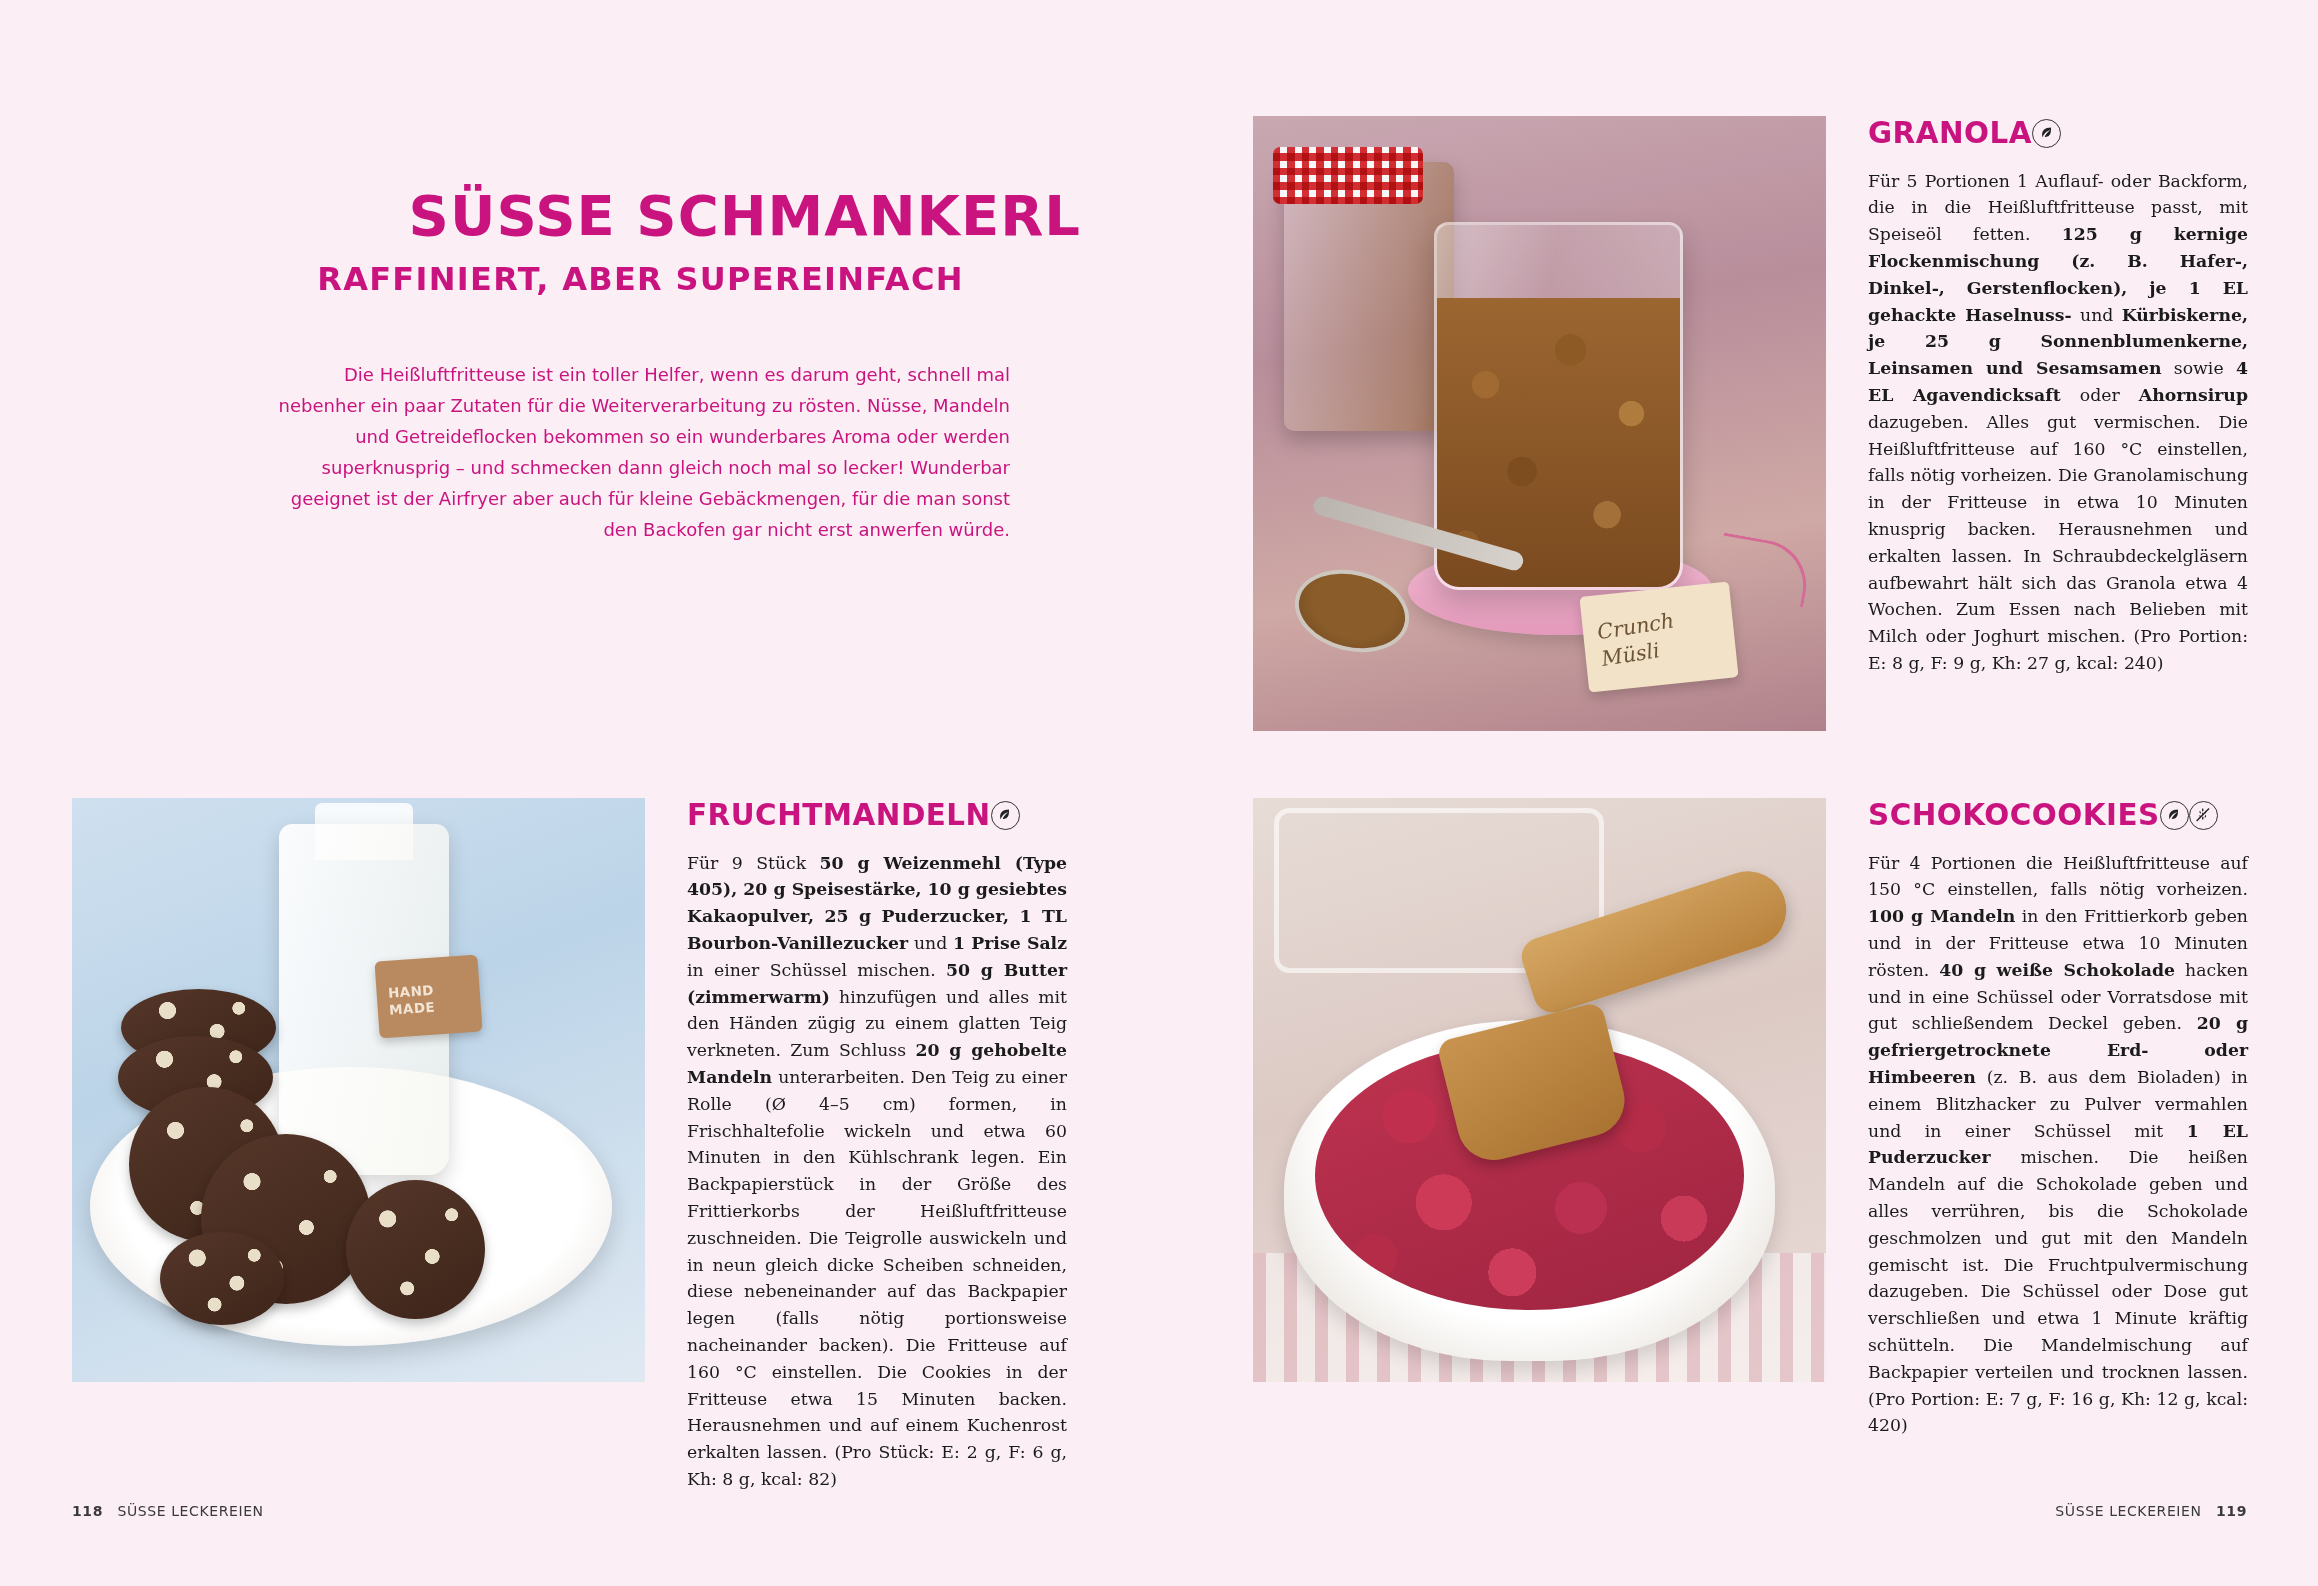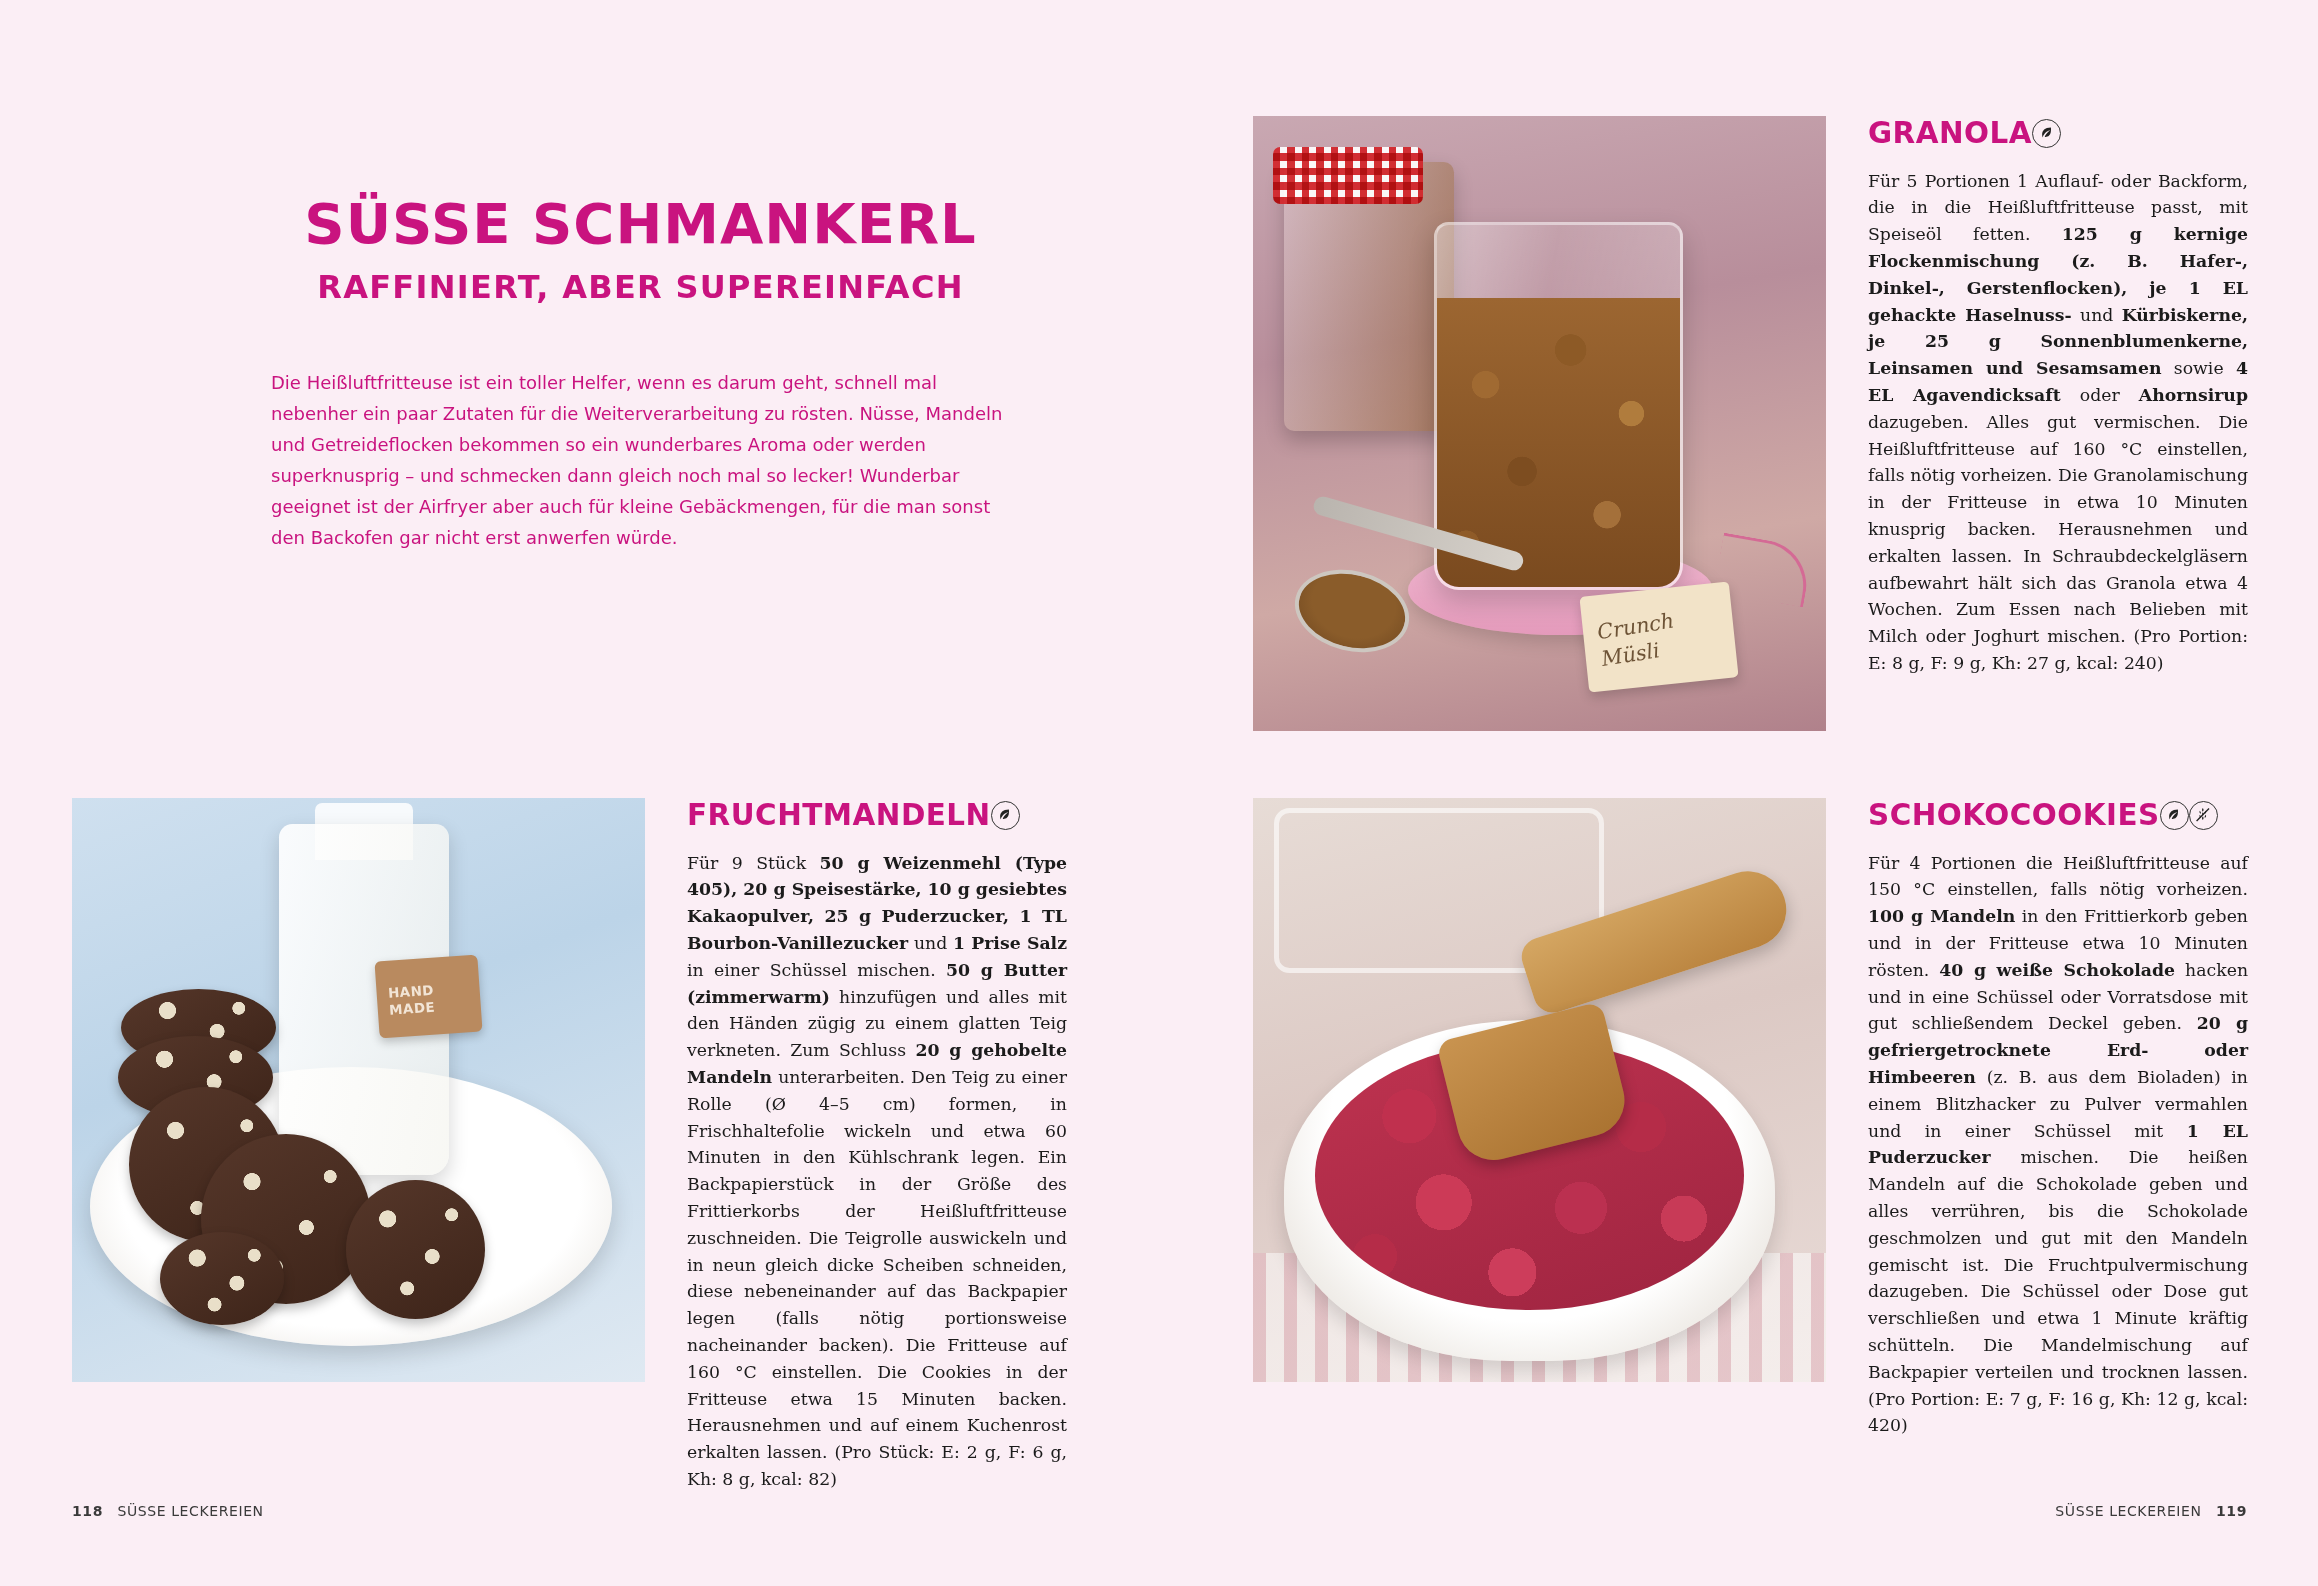--- a/index.html
+++ b/index.html
@@ -23,39 +23,40 @@
     top: 183px;
     width: 889px;
     text-align: center;
   }
   .intro-title {
     font-family: "DejaVu Sans", sans-serif;
     font-weight: bold;
     font-size: 56px;
     letter-spacing: 1px;
     color: #c9137f;
-    margin: 12px;
+    margin: 4px;
     line-height: 1.05;
+    text-align: right;
   }
   .intro-sub {
     font-family: "DejaVu Sans", sans-serif;
     font-weight: bold;
     font-size: 32px;
     letter-spacing: 1.3px;
     color: #c9137f;
     margin: 14.5px 0 0 0;
   }
   .intro-body {
     margin: 62px auto 0 auto;
     width: 739px;
     font-family: "DejaVu Sans", sans-serif;
     font-size: 18px;
     line-height: 1.72;
     color: #c9137f;
-    text-align: left;
+    text-align: right;
   }
 
   
   .photo {
     position: absolute;
     overflow: hidden;
   }
 
   
   .photo-granola {

